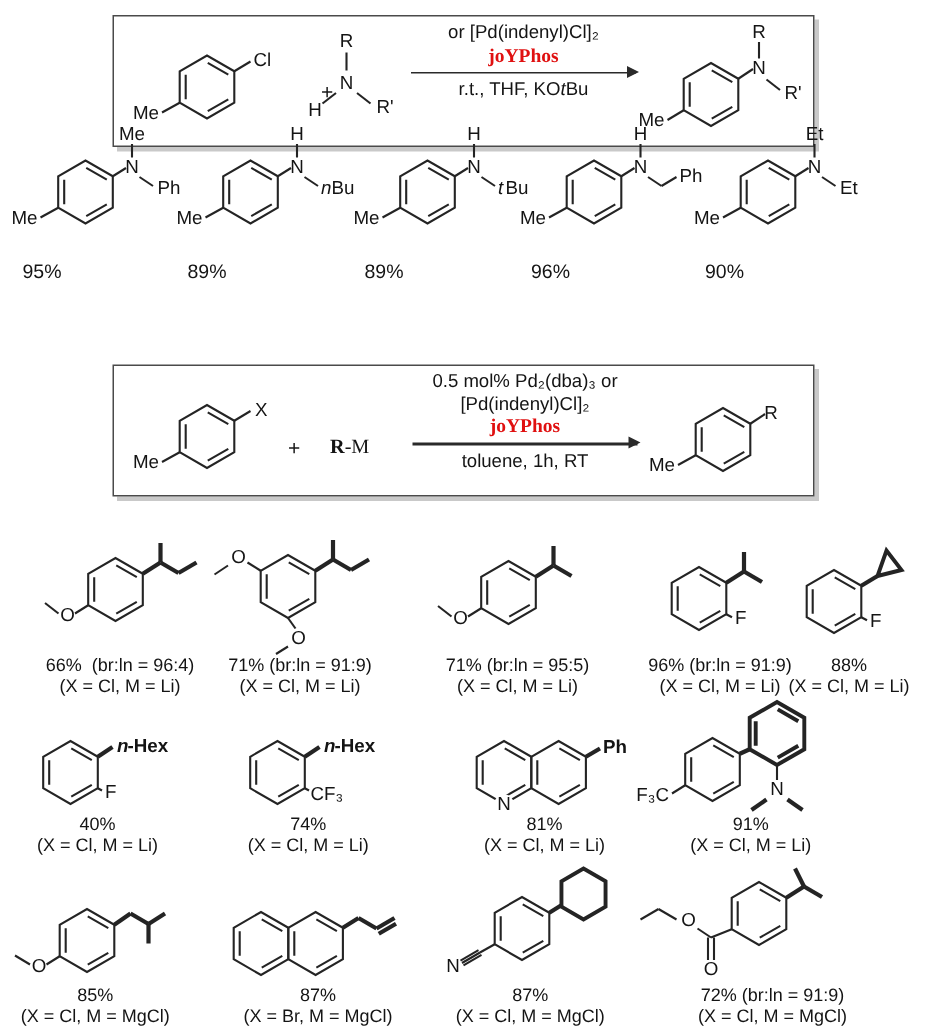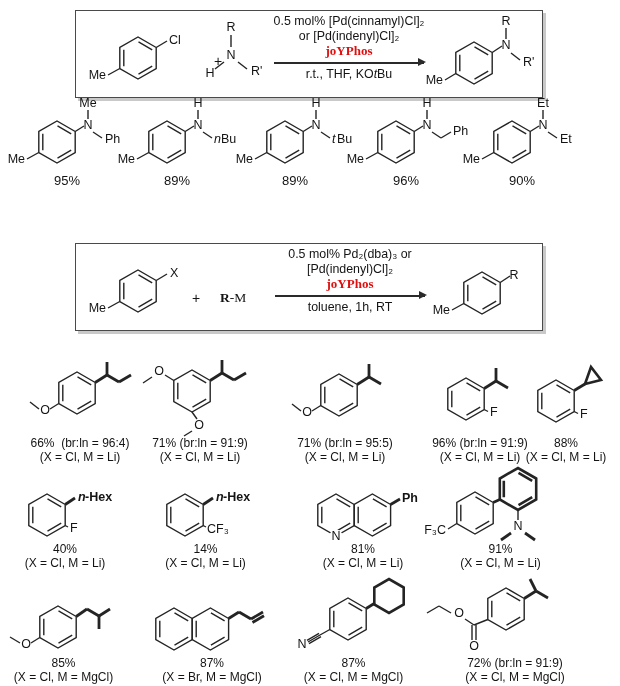--- a/index.html
+++ b/index.html
@@ -26,21 +26,21 @@
   .cond { position:absolute; text-align:center; font-size:12.4px; line-height:14.5px; }
   .ligand { color:#e01010; font-weight:bold; font-size:13px; line-height:15px;font-family:Liberation Serif, serif; }
   .rxn-arrow { position:relative; height:1.7px; background:#2a2a2a; width:150px; margin:4px auto 3px; }
   .rxn-arrow::after { content:""; position:absolute; right:-2px; top:-3.8px; width:0; height:0;
                       border-left:8px solid #2a2a2a; border-top:4.5px solid transparent;
                       border-bottom:4.5px solid transparent; }
 
   .cell { position:absolute; display:flex; flex-direction:column; align-items:center;
           justify-content:flex-end; }
   .cell svg.struct { position:static; }
-  .yield { width:104px; text-align:center; font-size:13px; margin-top:3px; }
+  .yield { width:104px; text-align:left; font-size:13px; margin-top:17px; }
   .cap { font-size:12px; line-height:13.5px; white-space:pre; }
 </style>
 </head>
 <body>
 
 <div class="canvas">
 
   <svg width="0" height="0" style="position:absolute">
     <defs>
       <g id="ring">
@@ -67,21 +67,20 @@
       <text x="50" y="16" text-anchor="middle">R</text>
       <line x1="50" y1="20" x2="50" y2="32"></line>
       <text x="50" y="44" text-anchor="middle">N</text>
       <line x1="43" y1="47" x2="34" y2="54"></line>
       <text x="29" y="62" text-anchor="middle">H</text>
       <line x1="57" y1="47" x2="66" y2="54"></line>
       <text x="70" y="60">R'</text>
     </svg>
 
     <div class="cond" style="left:165px;top:3px;width:216px;">
-      <div>0.5 mol% [Pd(cinnamyl)Cl]₂</div>
       <div>or [Pd(indenyl)Cl]₂</div>
       <div class="ligand">joYPhos</div>
       <div class="rxn-arrow"></div>
       <div><span>r.t., THF, KO</span><span style="font-style:italic">t</span><span>Bu</span></div>
     </div>
 
     <svg class="struct" style="left:352px;top:4px;" width="112" height="78">
       <use href="#ring" transform="translate(46,48)"></use>
       <line x1="27.8" y1="58.5" x2="17" y2="65"></line>
       <text x="15" y="69" text-anchor="end">Me</text>
@@ -289,21 +288,21 @@
 
   <div class="cell" style="left:133px;top:468px;width:145px;height:102px;">
     <svg class="struct" width="145" height="64">
       <use href="#ring" transform="translate(52,36)"></use>
       <line class="bd" x1="70.2" y1="25.5" x2="80" y2="19"></line>
       <text class="b i" x="83" y="22">n</text>
       <text class="b" x="90" y="22">-Hex</text>
       <line x1="70.2" y1="46.5" x2="73" y2="48"></line>
       <text x="74" y="54">CF₃</text>
     </svg>
-    <div class="cap">14%</div>
+    <div class="cap">74%</div>
     <div class="cap">(X = Cl, M = Li)</div>
   </div>
 
   <div class="cell" style="left:288px;top:468px;width:150px;height:102px;">
     <svg class="struct" width="150" height="62">
       <use href="#ring" transform="translate(48,34)"></use>
       <use href="#ring" transform="translate(84.4,34)"></use>
       <circle cx="48" cy="55" r="6.5" fill="#ffffff" stroke="none"></circle>
       <text x="48" y="59" text-anchor="middle">N</text>
       <line class="bd" x1="102.6" y1="23.5" x2="112" y2="18"></line>

